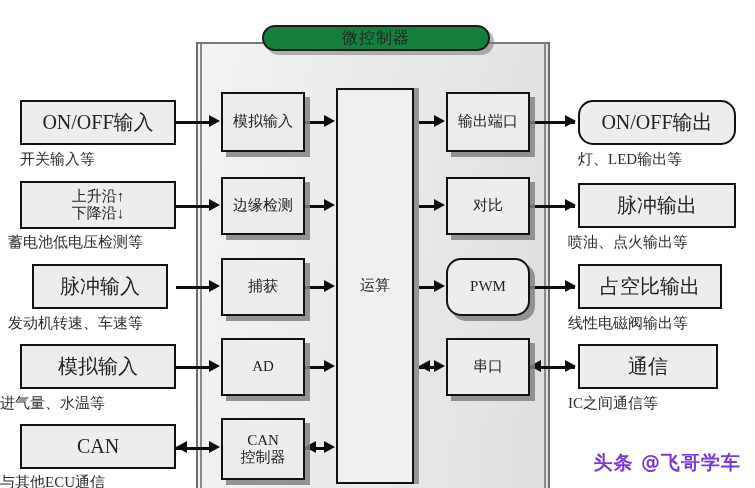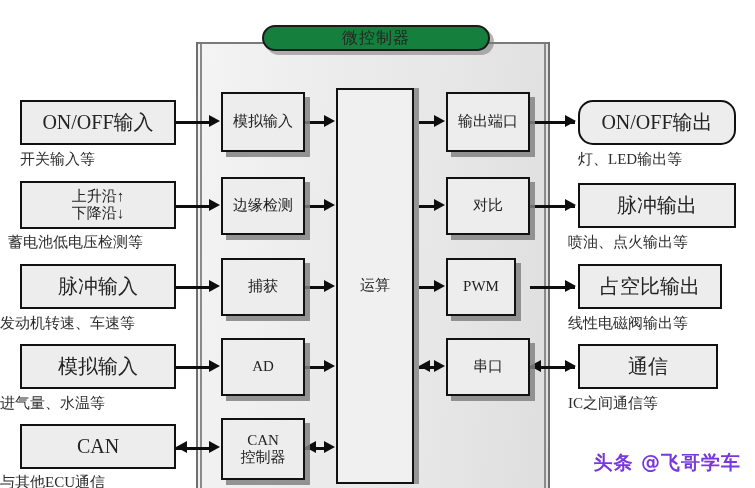--- a/index.html
+++ b/index.html
@@ -195,24 +195,24 @@
     <span>ON/OFF输入</span>
   </div>
   <div class="caption" style="left:20px; top:150px; width:156px;">开关输入等</div>
 
   <div class="box outer two-line" style="left:20px; top:181px; width:156px; height:48px; font-size:15px;">
     <span>上升沿↑</span>
     <span>下降沿↓</span>
   </div>
   <div class="caption" style="left:0px; top:233px; width:196px;margin-left:8px;">蓄电池低电压检测等</div>
 
-  <div class="box outer" style="left:20px; top:264px; width:156px; height:45px;">
+  <div class="box outer" style="left:32px; top:264px; width:136px; height:45px;">
     <span>脉冲输入</span>
   </div>
-  <div class="caption" style="left:0px; top:314px; width:196px;font-family:Liberation Serif, serif;">发动机转速、车速等</div>
+  <div class="caption" style="left:8px; top:314px; width:196px;font-family:Liberation Serif, serif;">发动机转速、车速等</div>
 
   <div class="box outer" style="left:20px; top:344px; width:156px; height:45px;">
     <span>模拟输入</span>
   </div>
   <div class="caption" style="left:0px; top:394px; width:196px;">进气量、水温等</div>
 
   <div class="box outer" style="left:20px; top:424px; width:156px; height:45px;">
     <span>CAN</span>
   </div>
   <div class="caption" style="left:0px; top:473px; width:196px;">与其他ECU通信</div>
@@ -243,21 +243,21 @@
   </div>
 
   <div class="box inner" style="left:446px; top:92px; width:84px; height:60px;">
     <span>输出端口</span>
   </div>
 
   <div class="box inner" style="left:446px; top:177px; width:84px; height:58px;">
     <span>对比</span>
   </div>
 
-  <div class="box inner" style="left:446px; top:258px; width:70px; height:58px;">
+  <div class="box inner" style="left:446px; top:258px; width:84px; height:58px;border-radius:15px;">
     <span>PWM</span>
   </div>
 
   <div class="box inner" style="left:446px; top:338px; width:84px; height:58px;">
     <span>串口</span>
   </div>
 
   <div class="box outer" style="left:578px; top:100px; width:158px; height:45px;border-radius:15px;">
     <span>ON/OFF输出</span>
   </div>

